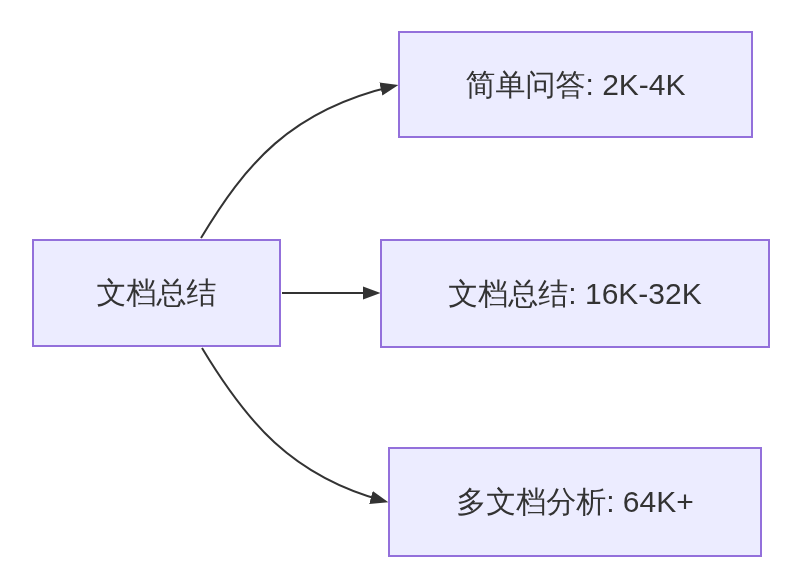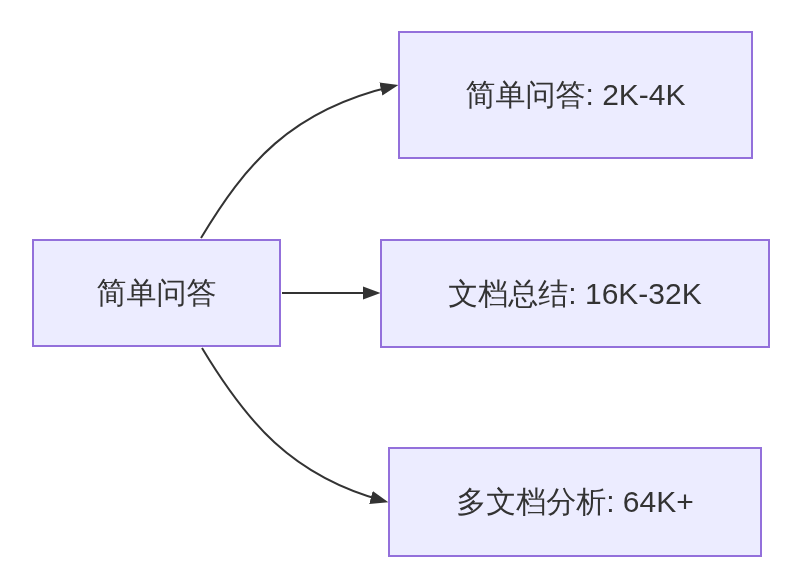--- a/index.html
+++ b/index.html
@@ -40,42 +40,42 @@
     justify-content: center;
     background: var(--node-fill);
     border: 2px solid var(--node-border);
     color: var(--text);
     font-size: 30px;
     line-height: 1.2;
     text-align: center;
     white-space: nowrap;
   }
   .node-root  { left: 32px;  top: 239px; width: 249px; height: 108px; }
-  .node-qa    { left: 398px; top: 31px;  width: 355px; height: 128px; }
+  .node-qa    { left: 398px; top: 31px;  width: 355px; height: 107px; }
   .node-doc   { left: 380px; top: 239px; width: 390px; height: 109px; text-align: right; }
   .node-multi { left: 388px; top: 447px; width: 374px; height: 110px; justify-content: center; }
 </style>
 </head>
 <body>
 
 <div class="canvas">
 
   <svg class="edges-layer" viewBox="0 0 787 572" aria-hidden="true">
     <defs>
       <marker id="arrowhead" markerUnits="userSpaceOnUse" markerWidth="18" markerHeight="14" viewBox="0 0 16 12" refX="12" refY="6" orient="auto">
         <path class="arrowhead-shape" d="M0,0 L16,6 L0,12 Z"></path>
       </marker>
     </defs>
     <path class="edge-path" d="M201,238 C245,165 290,110 394,86" marker-end="url(#arrowhead)"></path>
     <path class="edge-path" d="M282,293 L376,293" marker-end="url(#arrowhead)"></path>
     <path class="edge-path" d="M202,348 C246,421 291,476 384,501" marker-end="url(#arrowhead)"></path>
   </svg>
 
   <div class="node node-root">
-    <span>简单问答</span>
+    <span>文档总结</span>
   </div>
 
   <div class="node node-qa">
     <span>简单问答: 2K-4K</span>
   </div>
 
   <div class="node node-doc">
     <span>文档总结: 16K-32K</span>
   </div>
 

